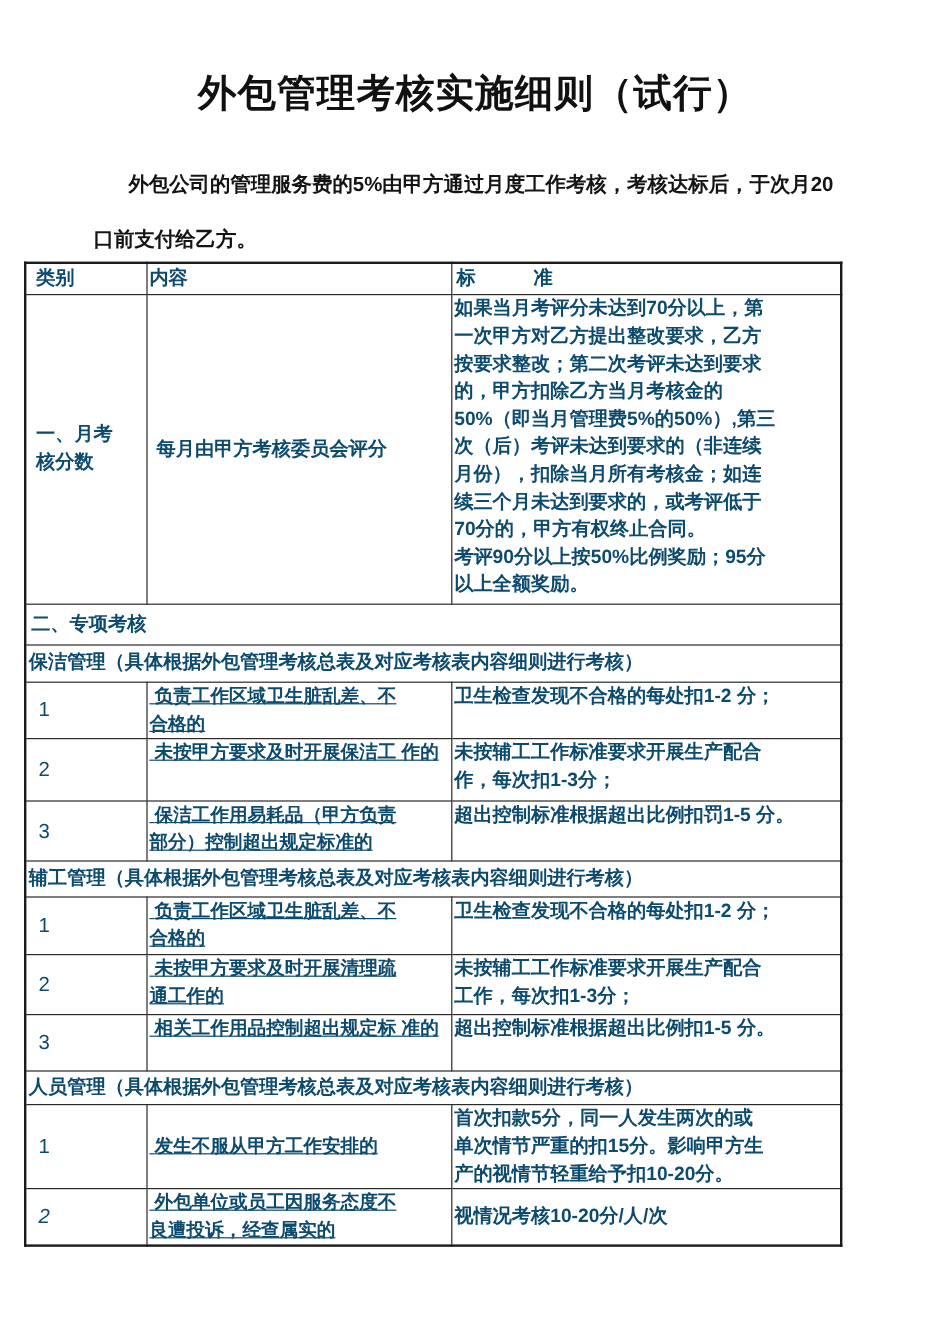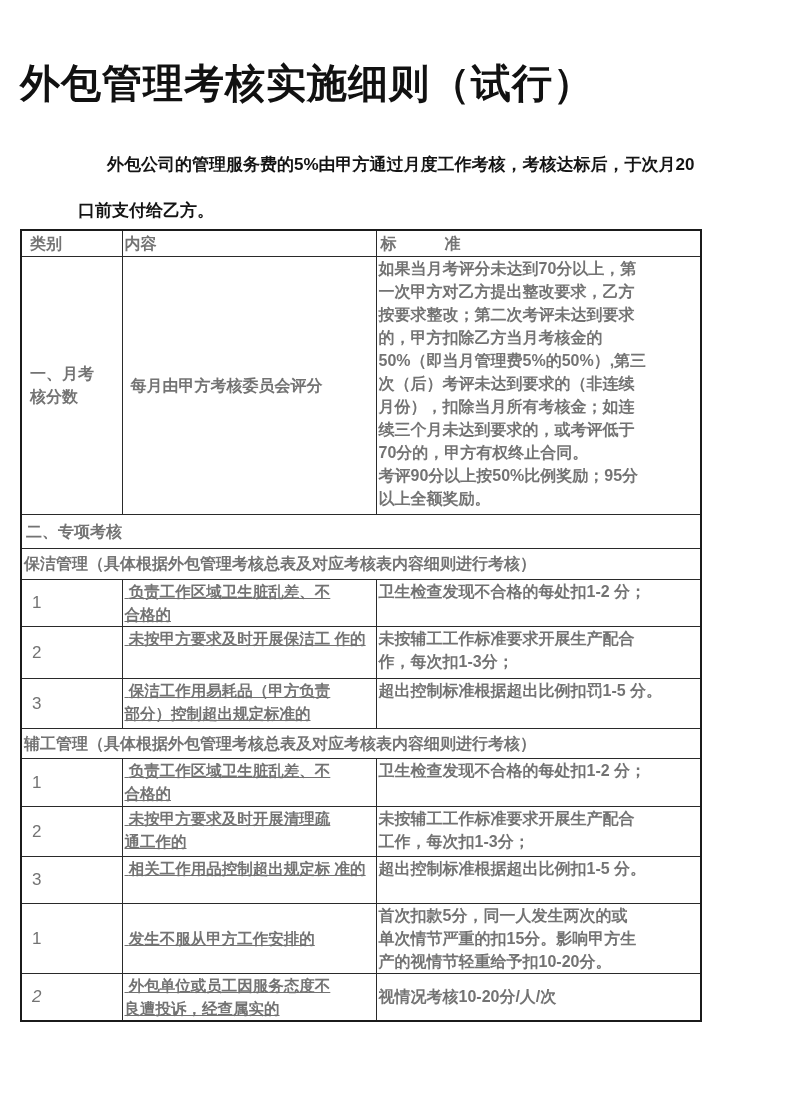--- a/index.html
+++ b/index.html
@@ -1,30 +1,30 @@
 <!DOCTYPE html>
 <html><head>
 <meta charset="utf-8">
 <style>
   html,body{margin:0;padding:0;}
   body{
     width:792px;height:1119px;background:#ffffff;color:#111;
     font-family:"Liberation Sans",sans-serif;overflow:hidden;
   }
   .title{
-    margin:56px 20px 0;text-align:left;
-    font-size:40px;font-weight:700;letter-spacing:1px;
+    margin:56px 20px 0;text-align:center;
+    font-size:32px;font-weight:700;letter-spacing:1px;
   }
   .intro{font-size:17px;font-weight:700;line-height:20px;color:#141414;}
   .intro-1{margin:44px 10px 0 107px;}
   .intro-2{margin:26px 10px 0 78px;}
   table.doc{
     margin:8px 0 0 20px;width:680px;table-layout:fixed;
     border-collapse:collapse;border:2px solid #1b1b1b;
-    font-size:16px;font-weight:700;color:#737373;
+    font-size:16px;font-weight:700;color:#0c4a6e;
   }
   table.doc td{
     border:1px solid #2a2a2a;padding:0;vertical-align:top;
     line-height:23px;overflow:hidden;
   }
   .pre{white-space:pre-wrap;}
   .mid{vertical-align:middle !important;}
   .pl2{padding-left:2px !important;}
   .pl4{padding-left:4px !important;}
   .pl8{padding-left:8px !important;}
@@ -132,20 +132,23 @@
 通工作的</td>
       <td class="pl2 pre">未按辅工工作标准要求开展生产配合
 工作，每次扣1-3分；</td>
     </tr>
     <tr class="tr-r23">
       <td class="num">3</td>
       <td class="pl2 pre c2"> 相关工作用品控制超出规定标 准的</td>
       <td class="pl2 pre">超出控制标准根据超出比例扣1-5 分。</td>
     </tr>
 
+    <tr class="tr-st3">
+      <td class="pl2 mid sec-title" colspan="3">人员管理（具体根据外包管理考核总表及对应考核表内容细则进行考核）</td>
+    </tr>
     <tr class="tr-r31">
       <td class="num">1</td>
       <td class="pl2 pre c2 mid"> 发生不服从甲方工作安排的</td>
       <td class="pl2 pre">首次扣款5分，同一人发生两次的或
 单次情节严重的扣15分。影响甲方生
 产的视情节轻重给予扣10-20分。</td>
     </tr>
     <tr class="tr-r32">
       <td class="num ital">2</td>
       <td class="pl2 pre c2"> 外包单位或员工因服务态度不

